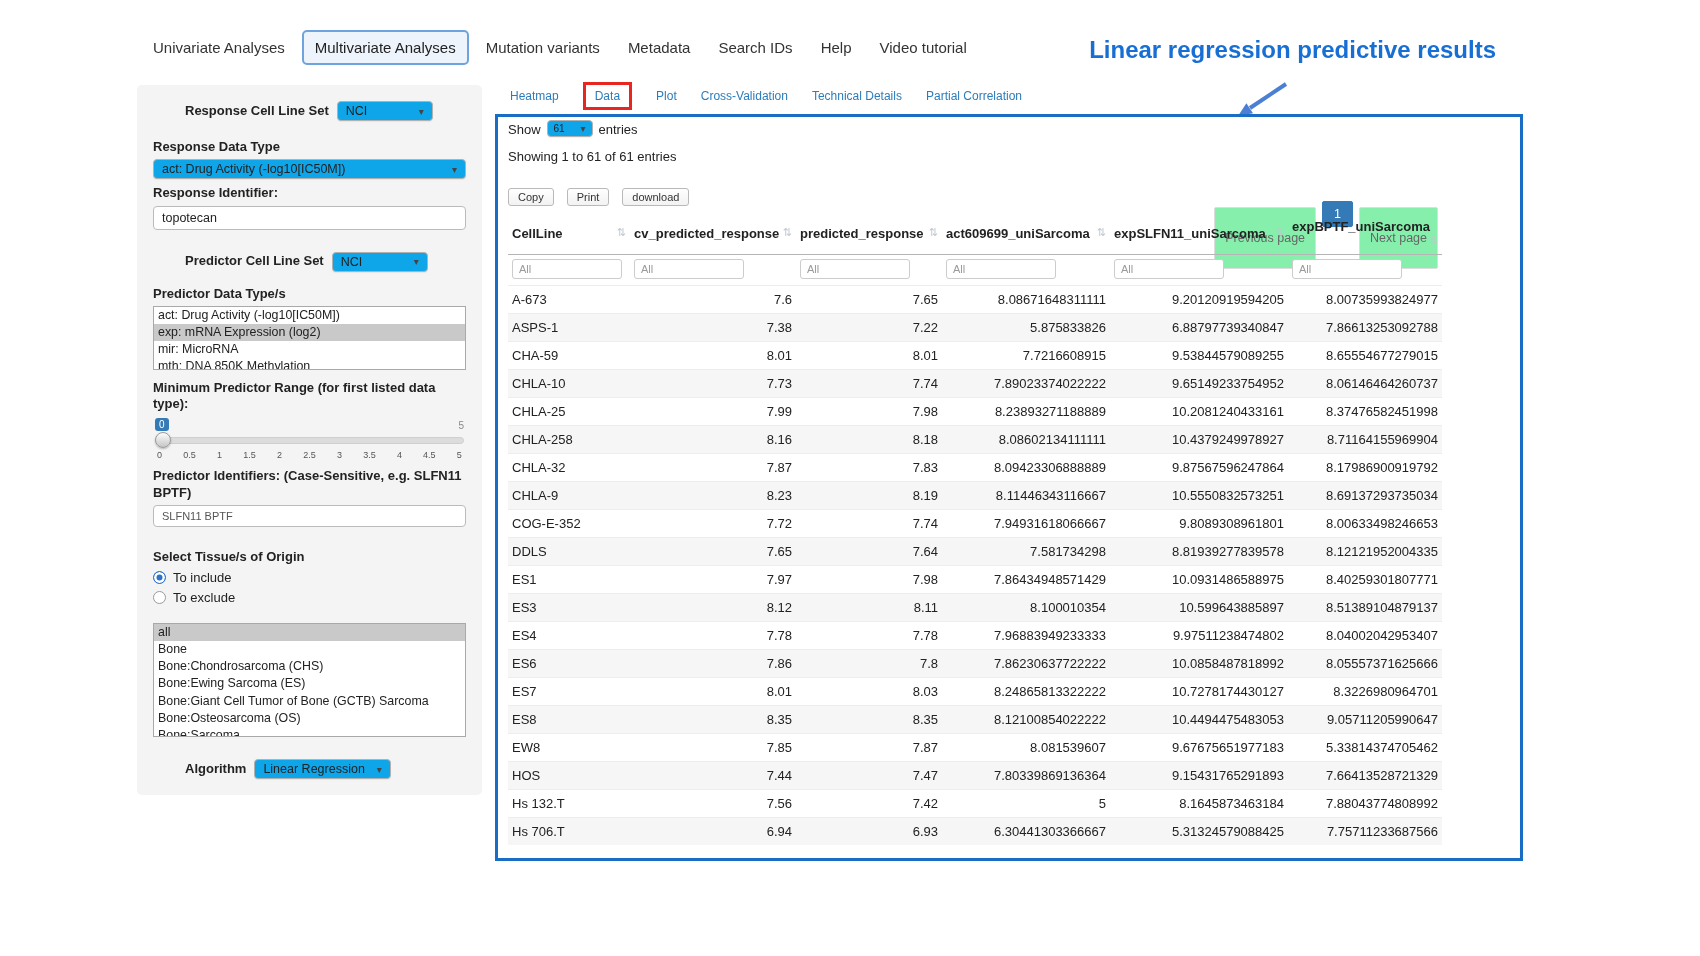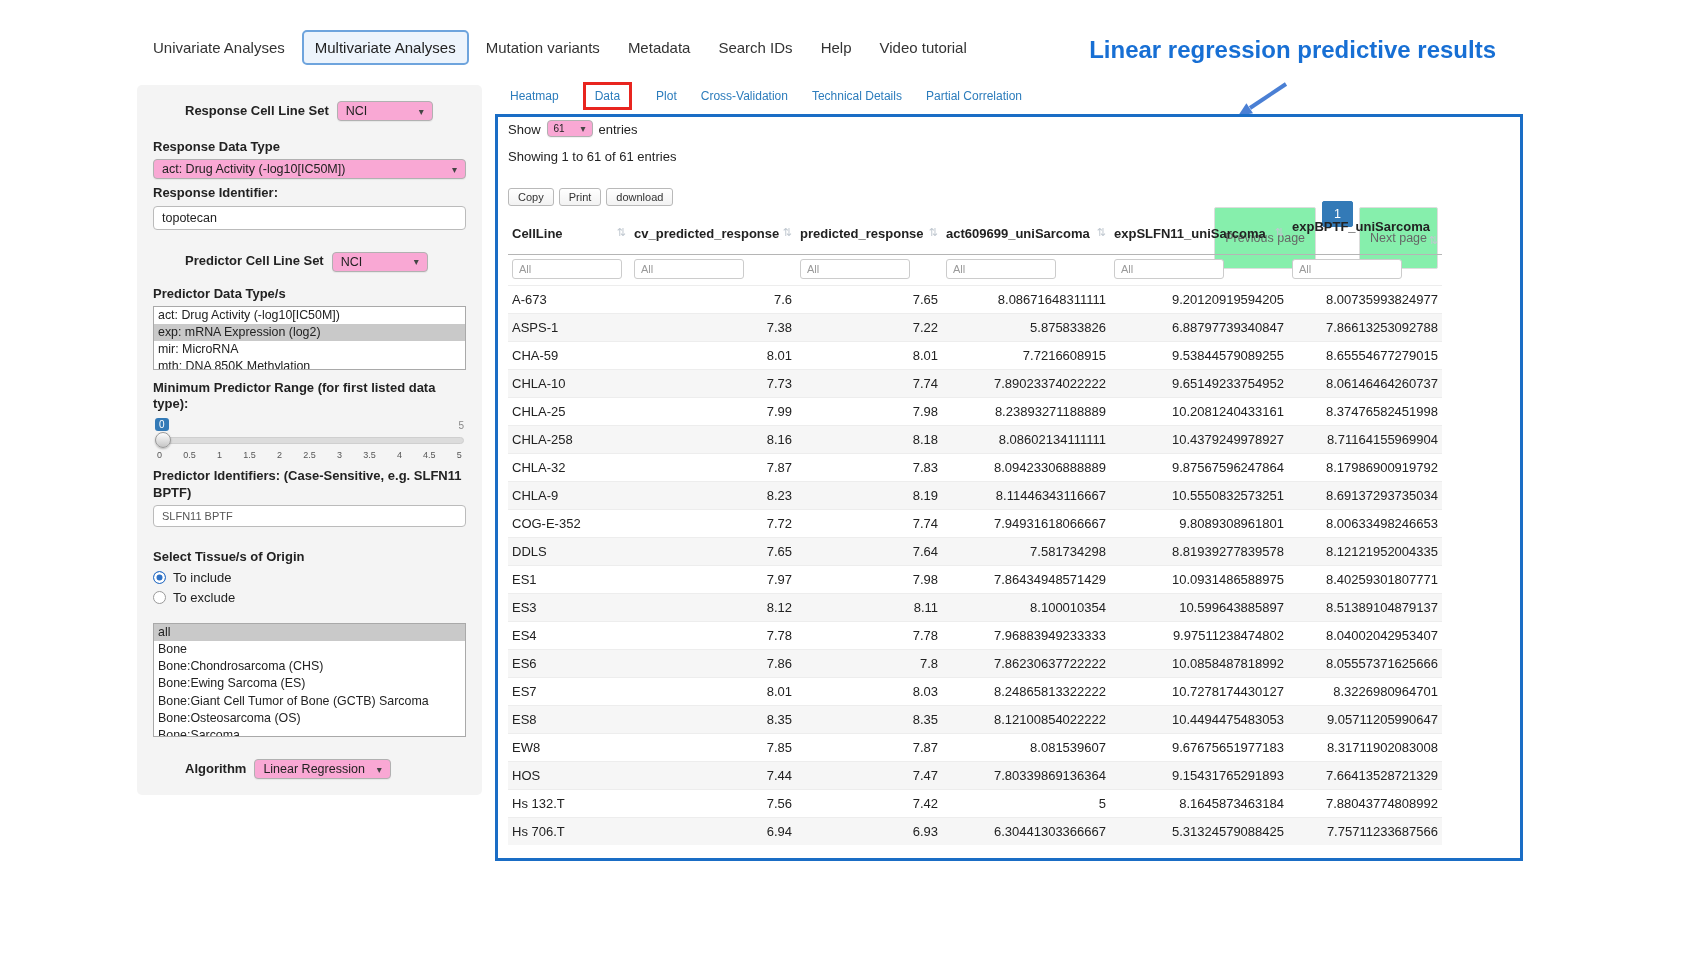--- a/index.html
+++ b/index.html
@@ -22,21 +22,21 @@
   
   .sidebar { position:absolute; left:137px; top:85px; width:345px; background:#f4f4f4;
     border-radius:5px; padding:16px; font-size:13px; }
   .lbl { font-weight:bold; display:block; margin-bottom:4px; line-height:1.25; }
   .inline-row { display:flex; align-items:center; gap:8px; }
   .inline-row .lbl { margin:0; display:inline;padding-left:32px; }
   .mt6{margin-top:6px}.mt10{margin-top:10px}.mt14{margin-top:14px}
   .mt18{margin-top:18px}.mt22{margin-top:22px}
 
   .selectbox { position:relative; display:inline-flex; align-items:center; justify-content:space-between;
-    background:#f9a8d4; border:1px solid #b1b1b1; border-radius:4px; padding:2px 8px; font-size:12.5px;
+    background:#0ea5e9; border:1px solid #b1b1b1; border-radius:4px; padding:2px 8px; font-size:12.5px;
     min-width:96px; gap:12px; box-shadow:0 1px 1px rgba(0,0,0,.06); white-space:nowrap; cursor:default; }
   .selectbox .caret { font-size:10px; color:#444; }
   .selectbox.wide { display:flex; width:100%; }
   .selectbox.small { min-width:46px; font-size:10px; padding:2px 6px; gap:6px; }
 
   .txtinput { width:100%; border:1px solid #bbb; border-radius:4px; padding:4px 8px;
     font-size:12.5px; background:#fff; font-family:inherit; color:#222; }
   .txtinput.small-val { font-size:11px; color:#555; }
 
   .listbox { background:#fff; border:1px solid #a9a9a9; overflow:hidden; }
@@ -66,21 +66,21 @@
   .main-tab.active-box { border:3px solid #e8251f; padding:4px 9px; }
 
   
   .data-panel { position:absolute; left:495px; top:114px; width:1028px; height:747px;
     border:3px solid #1a6dc5; background:#fff; }
   .show-row { position:absolute; top:3px; left:10px; display:flex; align-items:flex-end; gap:6px; font-size:13px; }
   .showing-text { position:absolute; top:32px; left:10px; font-size:13px; color:#222; }
   .pagination { position:absolute; top:42px; right:82px; display:flex; align-items:center; gap:6px; font-size:12.5px; }
   .page-btn { border:1px solid #ddd; background:#86efac; color:#666; padding:23px 10px; border-radius:2px; cursor:default;margin-top:48px; }
   .page-current { background:#337ab7; border:1px solid #337ab7; color:#fff; padding:5px 11px; border-radius:2px; }
-  .toolbar { position:absolute; top:71px; left:10px; display:flex; gap:5px; }
+  .toolbar { position:absolute; top:71px; left:10px; display:flex; gap:13px; }
   .tool-btn { border:1px solid #b9b9b9; background:linear-gradient(#fff,#f2f2f2); font-size:11px;
     color:#333; padding:2px 9px; border-radius:3px; cursor:default; }
 
   .table-wrap { position:absolute; top:95px; left:10px; width:934px; }
   .data-table { width:100%; border-collapse:collapse; table-layout:fixed; font-size:13px; }
   .data-table th { font-size:13px; font-weight:bold; text-align:left; padding:7px 4px;
     border-bottom:1px solid #b5b5b5; }
   .data-table th:nth-child(1), .data-table td:nth-child(1){ width:122px; }
   .data-table th:nth-child(2), .data-table td:nth-child(2){ width:166px; }
   .data-table th:nth-child(3), .data-table td:nth-child(3){ width:146px; }
@@ -387,21 +387,21 @@
             <td class="cell-num">8.12100854022222</td>
             <td class="cell-num">10.4494475483053</td>
             <td class="cell-num">9.05711205990647</td>
           </tr>
           <tr>
             <td class="cell-name">EW8</td>
             <td class="cell-num">7.85</td>
             <td class="cell-num">7.87</td>
             <td class="cell-num">8.081539607</td>
             <td class="cell-num">9.67675651977183</td>
-            <td class="cell-num">8.31711902083008</td>
+            <td class="cell-num">5.33814374705462</td>
           </tr>
           <tr>
             <td class="cell-name">HOS</td>
             <td class="cell-num">7.44</td>
             <td class="cell-num">7.47</td>
             <td class="cell-num">7.80339869136364</td>
             <td class="cell-num">9.15431765291893</td>
             <td class="cell-num">7.66413528721329</td>
           </tr>
           <tr>

